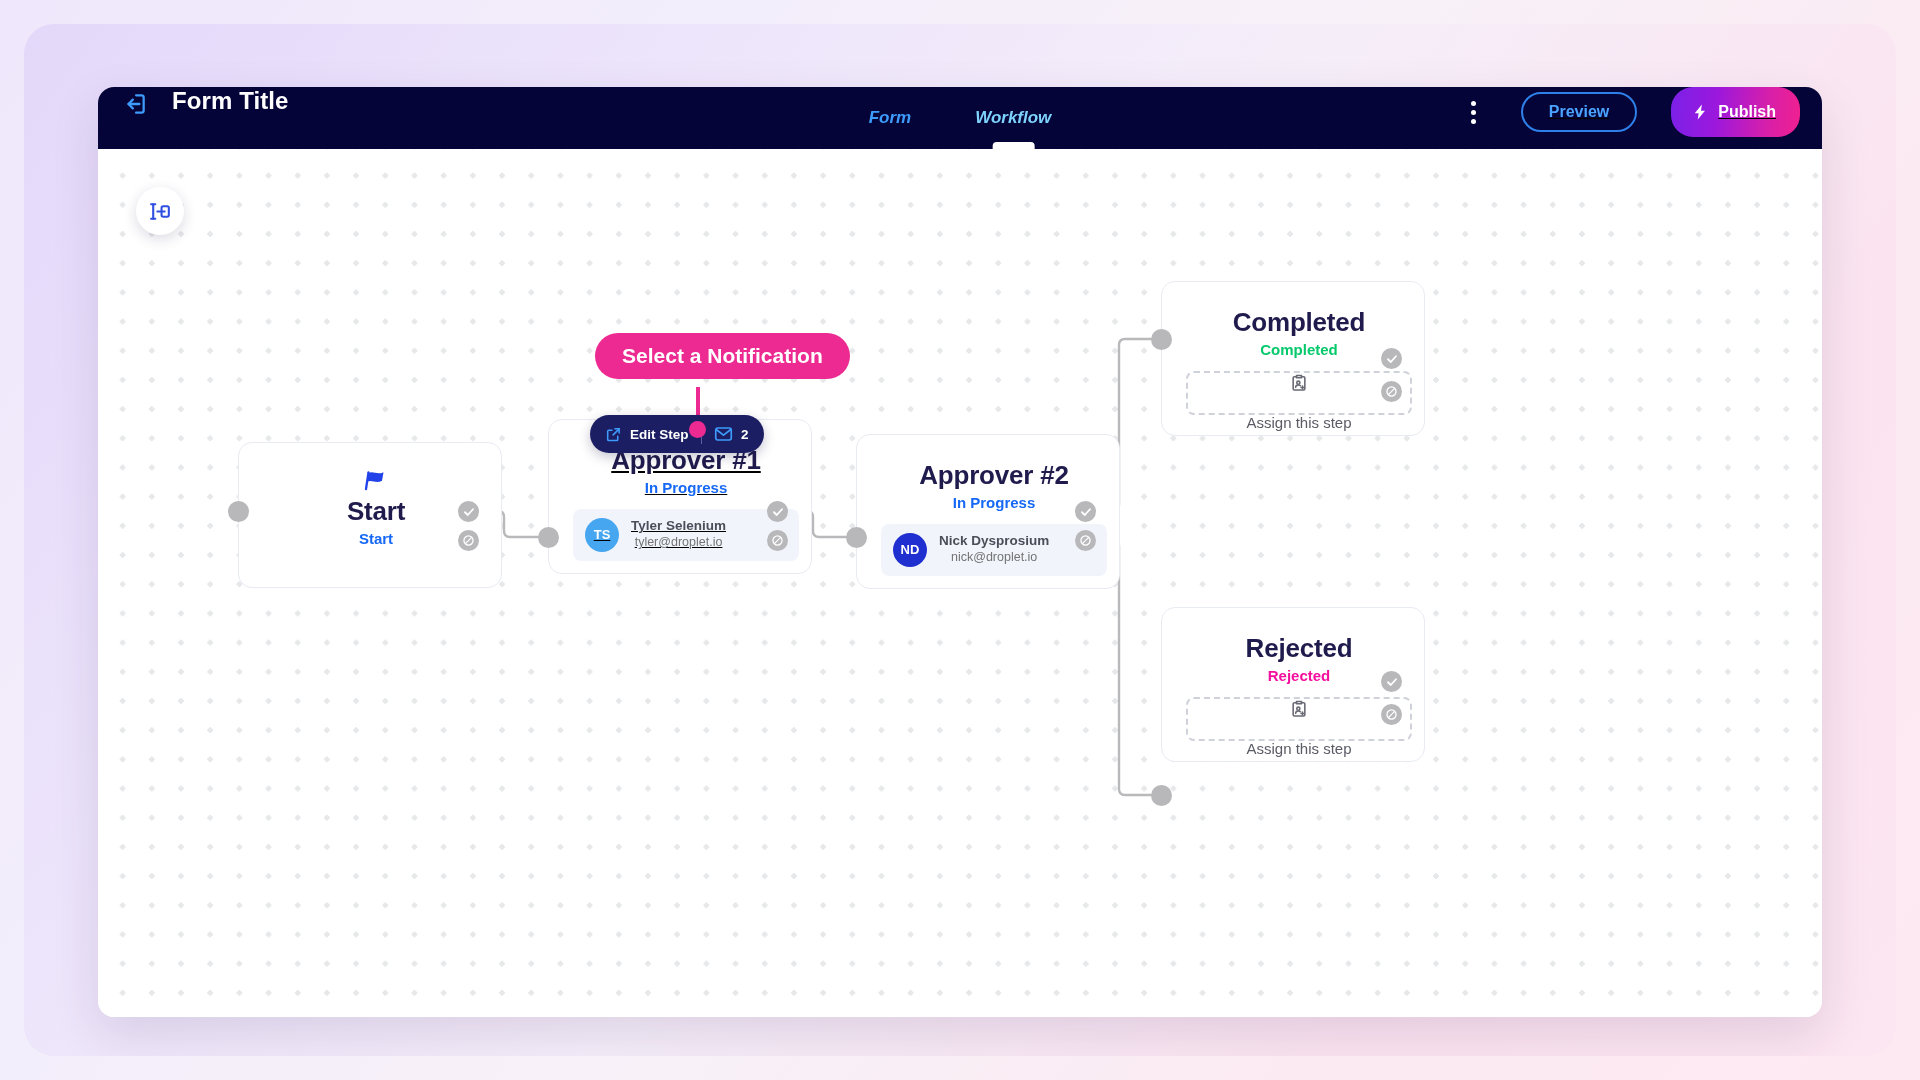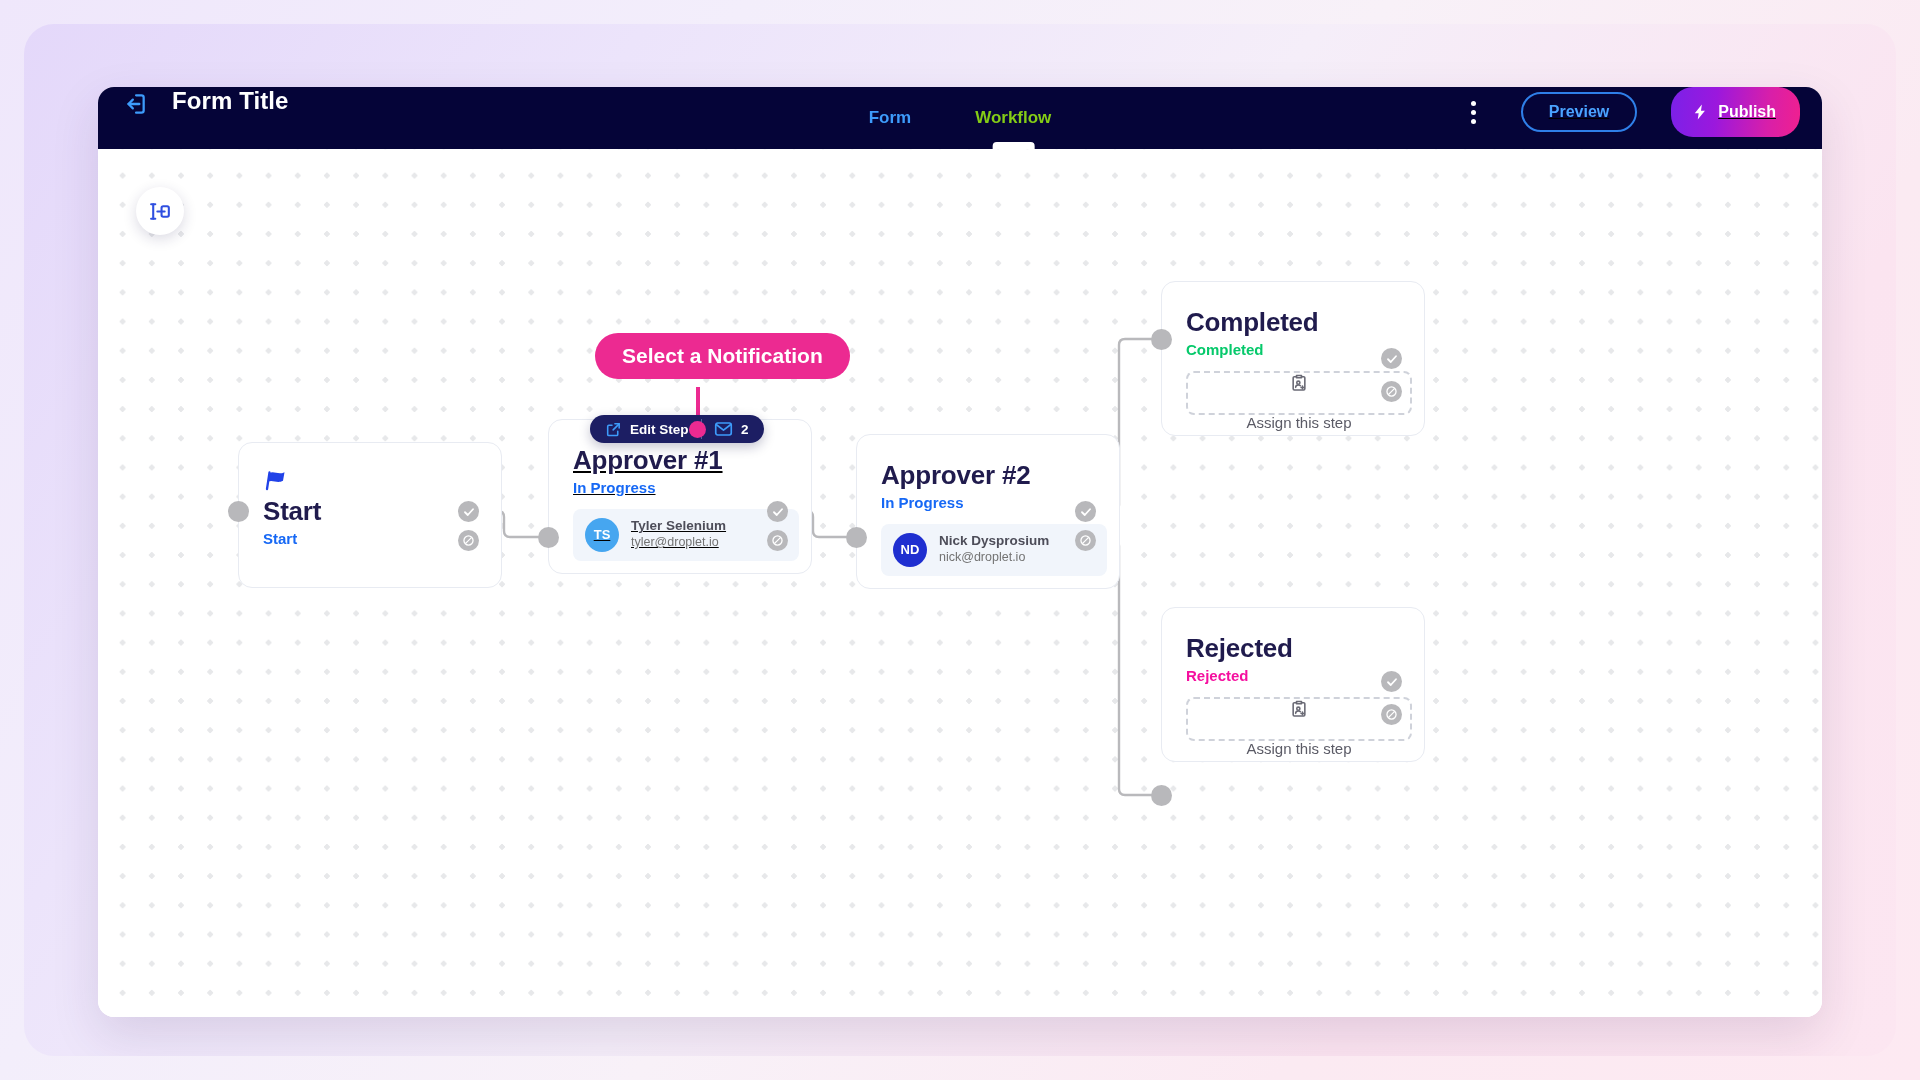--- a/index.html
+++ b/index.html
@@ -63,22 +63,23 @@
   }
   .tab {
     font-size: 17px;
     font-weight: bold;
     color: #3d9bfb;
     cursor: pointer;
     position: relative;
     height: 100%;
     display: flex; align-items: center;
     padding: 13px 4px;
-  }
-  .tab.active { color: #84cc16; }
+    font-style: italic;
+  }
+  .tab.active { color: #7dd3fc; }
   .tab.active::after {
     content: "";
     position: absolute;
     bottom: 0; left: 50%;
     transform: translateX(-50%);
     width: 42px; height: 7px;
     border-radius: 4px 4px 0 0;
     background: #ffffff;
   }
   .topbar-right {
@@ -148,20 +149,21 @@
   
   .edges { position: absolute; inset: 0; pointer-events: none; }
 
   
   .node {
     position: absolute;
     background: #ffffff;
     border: 1.5px solid #e8ebf2;
     border-radius: 14px;
     padding: 26px 12px 0 24px;
+    text-align: center;
   }
   .node-flag { margin-bottom: 2px; display: block; }
   .node-title {
     font-size: 26px;
     font-weight: bold;
     color: #201b4d;
     letter-spacing: -0.2px;
     line-height: 1.1;
   }
   .node-status {
@@ -224,21 +226,21 @@
     position: absolute;
     width: 21px; height: 21px;
     border-radius: 50%;
     background: #b8b8bb;
     cursor: pointer;
   }
 
   
   .edit-toolbar {
     position: absolute;
-    height: 28px;
+    height: 38px;
     background: #1c1e63;
     border-radius: 19px;
     display: flex; align-items: center;
     padding: 0 15px;
     gap: 12px;
     box-shadow: 0 4px 12px rgba(20, 20, 70, 0.25);
     z-index: 6;
   }
   .edit-step-btn {
     display: flex; align-items: center; gap: 8px;

